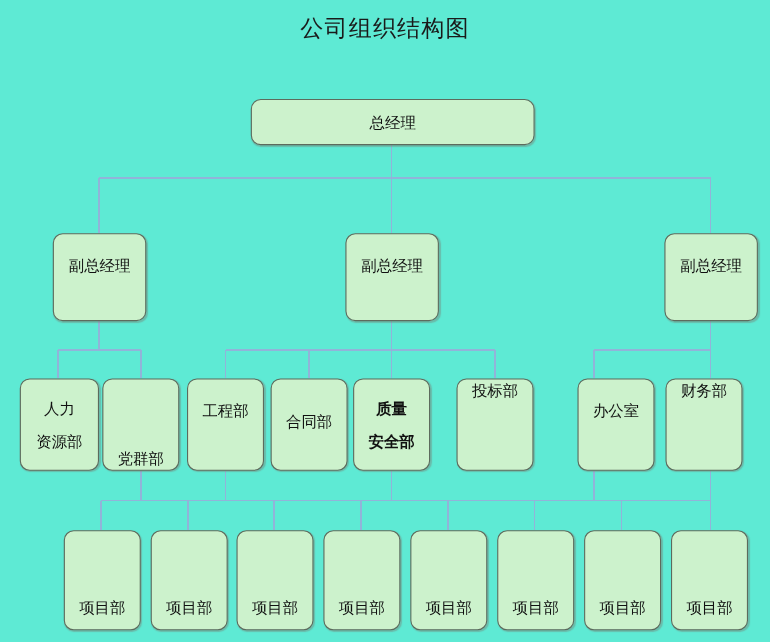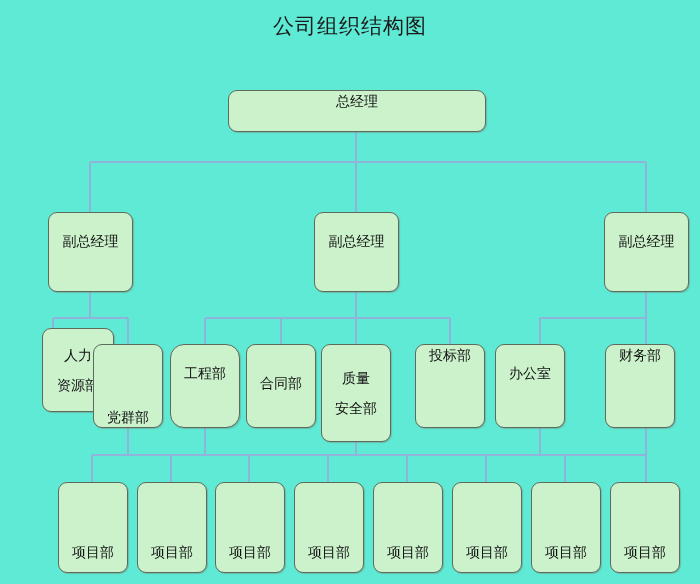--- a/index.html
+++ b/index.html
@@ -33,21 +33,21 @@
     height: 584px;
   }
   .node {
     position: absolute;
     box-sizing: border-box;
     background: #ccf2cc;
     border: 1px solid #5d6b5d;
     border-radius: 9px;
     box-shadow: 1px 1px 1px rgba(120,130,120,0.45);
     display: flex;
-    align-items: flex-start;
+    align-items: center;
     justify-content: center;
     color: #111111;
     font-size: 14px;
     line-height: 20px;
     text-align: center;
     z-index: 2;
   }
   .node .label {
     display: block;
     width: 100%;
@@ -125,41 +125,41 @@
   <div class="node" style="left:48px; top:212px; width:85px; height:80px; align-items:flex-start; padding-top:18px;">
     <span class="label">副总经理</span>
   </div>
   <div class="node" style="left:314px; top:212px; width:85px; height:80px; align-items:flex-start; padding-top:18px;">
     <span class="label">副总经理</span>
   </div>
   <div class="node" style="left:604px; top:212px; width:85px; height:80px; align-items:flex-start; padding-top:18px;">
     <span class="label">副总经理</span>
   </div>
 
-  <div class="node two-line" style="left:18px; top:328px; width:72px; height:84px;margin-left:24px;">
+  <div class="node two-line" style="left:18px; top:344px; width:72px; height:84px;">
     <span class="label">人力
 资源部</span>
   </div>
   <div class="node" style="left:93px; top:344px; width:70px; height:84px; align-items:flex-end; padding-top:18px;">
     <span class="label">党群部</span>
   </div>
-  <div class="node" style="left:170px; top:344px; width:70px; height:84px; align-items:flex-start; padding-top:18px;border-radius:14px;">
+  <div class="node" style="left:170px; top:344px; width:70px; height:84px; align-items:flex-start; padding-top:18px;">
     <span class="label">工程部</span>
   </div>
   <div class="node" style="left:246px; top:344px; width:70px; height:84px; align-items:flex-start; padding-top:28px;">
     <span class="label">合同部</span>
   </div>
-  <div class="node two-line" style="left:321px; top:344px; width:70px; height:98px;">
+  <div class="node two-line" style="left:321px; top:344px; width:70px; height:84px;font-weight:bold;">
     <span class="label">质量
 安全部</span>
   </div>
   <div class="node" style="left:415px; top:344px; width:70px; height:84px; align-items:flex-start; ">
     <span class="label">投标部</span>
   </div>
-  <div class="node" style="left:495px; top:344px; width:70px; height:84px; align-items:flex-start; padding-top:18px;">
+  <div class="node" style="left:525px; top:344px; width:70px; height:84px; align-items:flex-start; padding-top:18px;">
     <span class="label">办公室</span>
   </div>
   <div class="node" style="left:605px; top:344px; width:70px; height:84px; align-items:flex-start; ">
     <span class="label">财务部</span>
   </div>
 
   <div class="node bottom-text" style="left:58px; top:482px; width:70px; height:91px;">
     <span class="label">项目部</span>
   </div>
   <div class="node bottom-text" style="left:137px; top:482px; width:70px; height:91px;">

